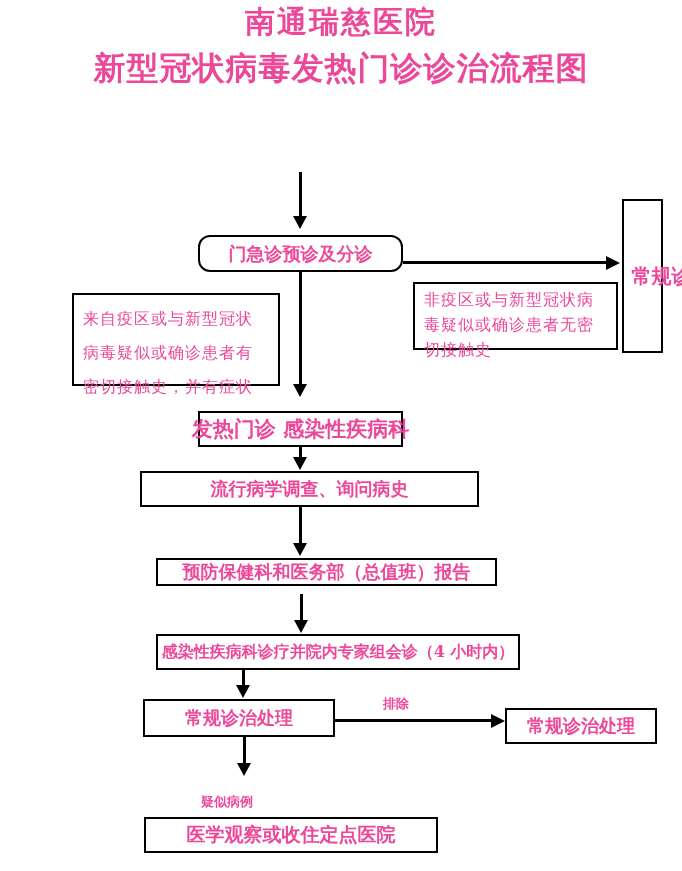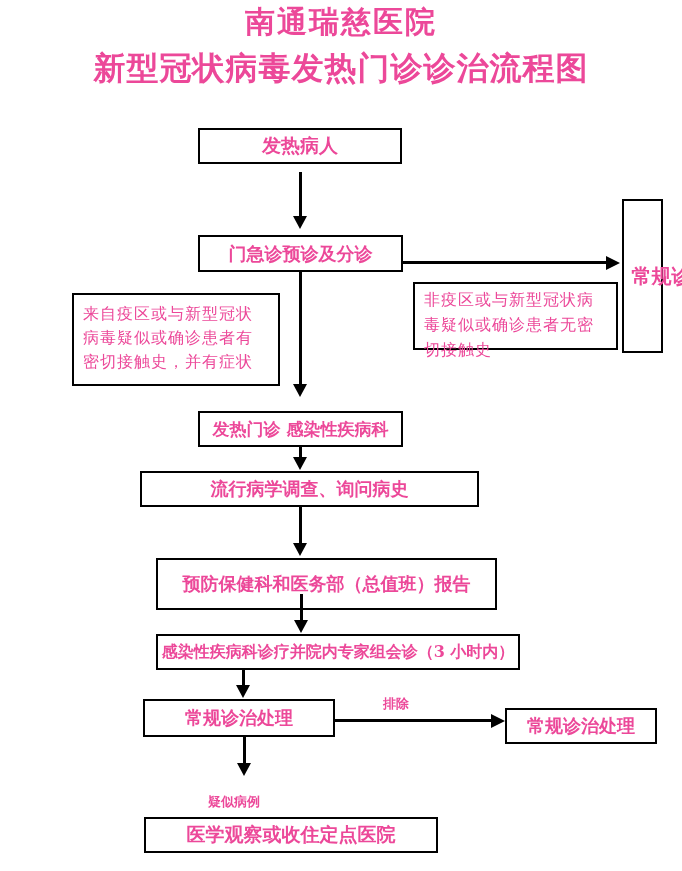--- a/index.html
+++ b/index.html
@@ -39,21 +39,21 @@
     font-weight: bold;
     white-space: nowrap;
   }
   .note {
     position: absolute;
     box-sizing: border-box;
     border: 2px solid #000000;
     background: #ffffff;
     font-weight: normal;
     font-size: 16px;
-    line-height: 24px;
+    line-height: 34px;
     text-align: left;
     letter-spacing: 1px;
   }
   .vline { position: absolute; width: 3px; background: #000000; }
   .hline { position: absolute; height: 3px; background: #000000; }
   .head-down {
     position: absolute; width: 0; height: 0;
     border-left: 7px solid transparent;
     border-right: 7px solid transparent;
     border-top: 13px solid #000000;
@@ -68,34 +68,34 @@
     position: absolute;
     font-weight: bold;
     font-size: 13px;
     line-height: 16px;
     text-align: center;
     white-space: nowrap;
   }
 
   
   #box-fever-patient  { left:198px; top:128px; width:204px; height:36px; font-size:19px; }
-  #box-triage         { left:198px; top:235px; width:205px; height:37px; font-size:18px; }
+  #box-triage         { left:198px; top:235px; width:205px; height:37px; font-size:18px;border-radius:12px; }
   #vbox-routine       { left:622px; top:199px; width:41px;  height:154px; font-size:20px; }
   #vbox-routine .vtext {
     width: 22px;
     line-height: 24px;
     word-break: break-all;
     text-align: center;
     font-weight: bold;
   }
   #note-left          { left:72px;  top:293px; width:208px; height:93px; padding:7px 9px; }
   #note-right         { left:413px; top:282px; width:205px; height:68px; padding:3px 9px; line-height:25px; }
-  #box-fever-clinic   { left:198px; top:411px; width:205px; height:36px; font-size:17px; }
+  #box-fever-clinic   { left:198px; top:411px; width:205px; height:36px; font-size:21px; }
   #box-epidemiology   { left:140px; top:471px; width:339px; height:36px; font-size:18px; }
-  #box-report         { left:156px; top:558px; width:341px; height:52px; font-size:18px; }
+  #box-report         { left:156px; top:558px; width:341px; height:28px; font-size:18px; }
   #box-expert-consult { left:156px; top:634px; width:364px; height:36px; font-size:16px; }
   #box-city-expert    { left:143px; top:699px; width:192px; height:38px; font-size:18px; }
   #box-routine-bottom { left:505px; top:708px; width:152px; height:36px; font-size:18px; }
   #box-observation    { left:144px; top:817px; width:294px; height:36px; font-size:19px; }
 
   
   #a1-line { left:299px; top:172px; height:46px; }
   #a1-head { left:293px; top:216px; }
   #a2-line { left:403px; top:261px; width:203px; }
   #a2-head { left:606px; top:256px; }
@@ -108,31 +108,30 @@
   #a6-line { left:300px; top:594px; height:28px; }
   #a6-head { left:294px; top:620px; }
   #a7-line { left:242px; top:670px; height:17px; }
   #a7-head { left:236px; top:685px; }
   #a8-line { left:335px; top:719px; width:156px; }
   #a8-head { left:491px; top:714px; }
   #a9-line { left:243px; top:737px; height:28px; }
   #a9-head { left:237px; top:763px; }
 
   #label-exclude   { left:360px; top:696px; width:72px; }
-  #label-suspected { left:194px; top:794px; width:80px; }
+  #label-suspected { left:187px; top:794px; width:80px; }
 </style>
 </head>
 <body>
 
 <div id="stage">
 
   <div id="title1" class="title-line">南通瑞慈医院</div>
   <div id="title2" class="title-line">新型冠状病毒发热门诊诊治流程图</div>
 
-  <div id="box-fever-patient" class="fbox">发热病人</div>
 
   <div id="a1-line" class="vline"></div>
   <div id="a1-head" class="head-down"></div>
 
   <div id="box-triage" class="fbox">门急诊预诊及分诊</div>
 
   <div id="a2-line" class="hline"></div>
   <div id="a2-head" class="head-right"></div>
 
   <div id="vbox-routine" class="fbox">
@@ -153,21 +152,21 @@
   <div id="box-epidemiology" class="fbox">流行病学调查、询问病史</div>
 
   <div id="a5-line" class="vline"></div>
   <div id="a5-head" class="head-down"></div>
 
   <div id="box-report" class="fbox">预防保健科和医务部（总值班）报告</div>
 
   <div id="a6-line" class="vline"></div>
   <div id="a6-head" class="head-down"></div>
 
-  <div id="box-expert-consult" class="fbox">感染性疾病科诊疗并院内专家组会诊（3 小时内）</div>
+  <div id="box-expert-consult" class="fbox">感染性疾病科诊疗并院内专家组会诊（4 小时内）</div>
 
   <div id="a7-line" class="vline"></div>
   <div id="a7-head" class="head-down"></div>
 
   <div id="box-city-expert" class="fbox">常规诊治处理</div>
 
   <div id="label-exclude" class="edge-label">排除</div>
   <div id="a8-line" class="hline"></div>
   <div id="a8-head" class="head-right"></div>
 

